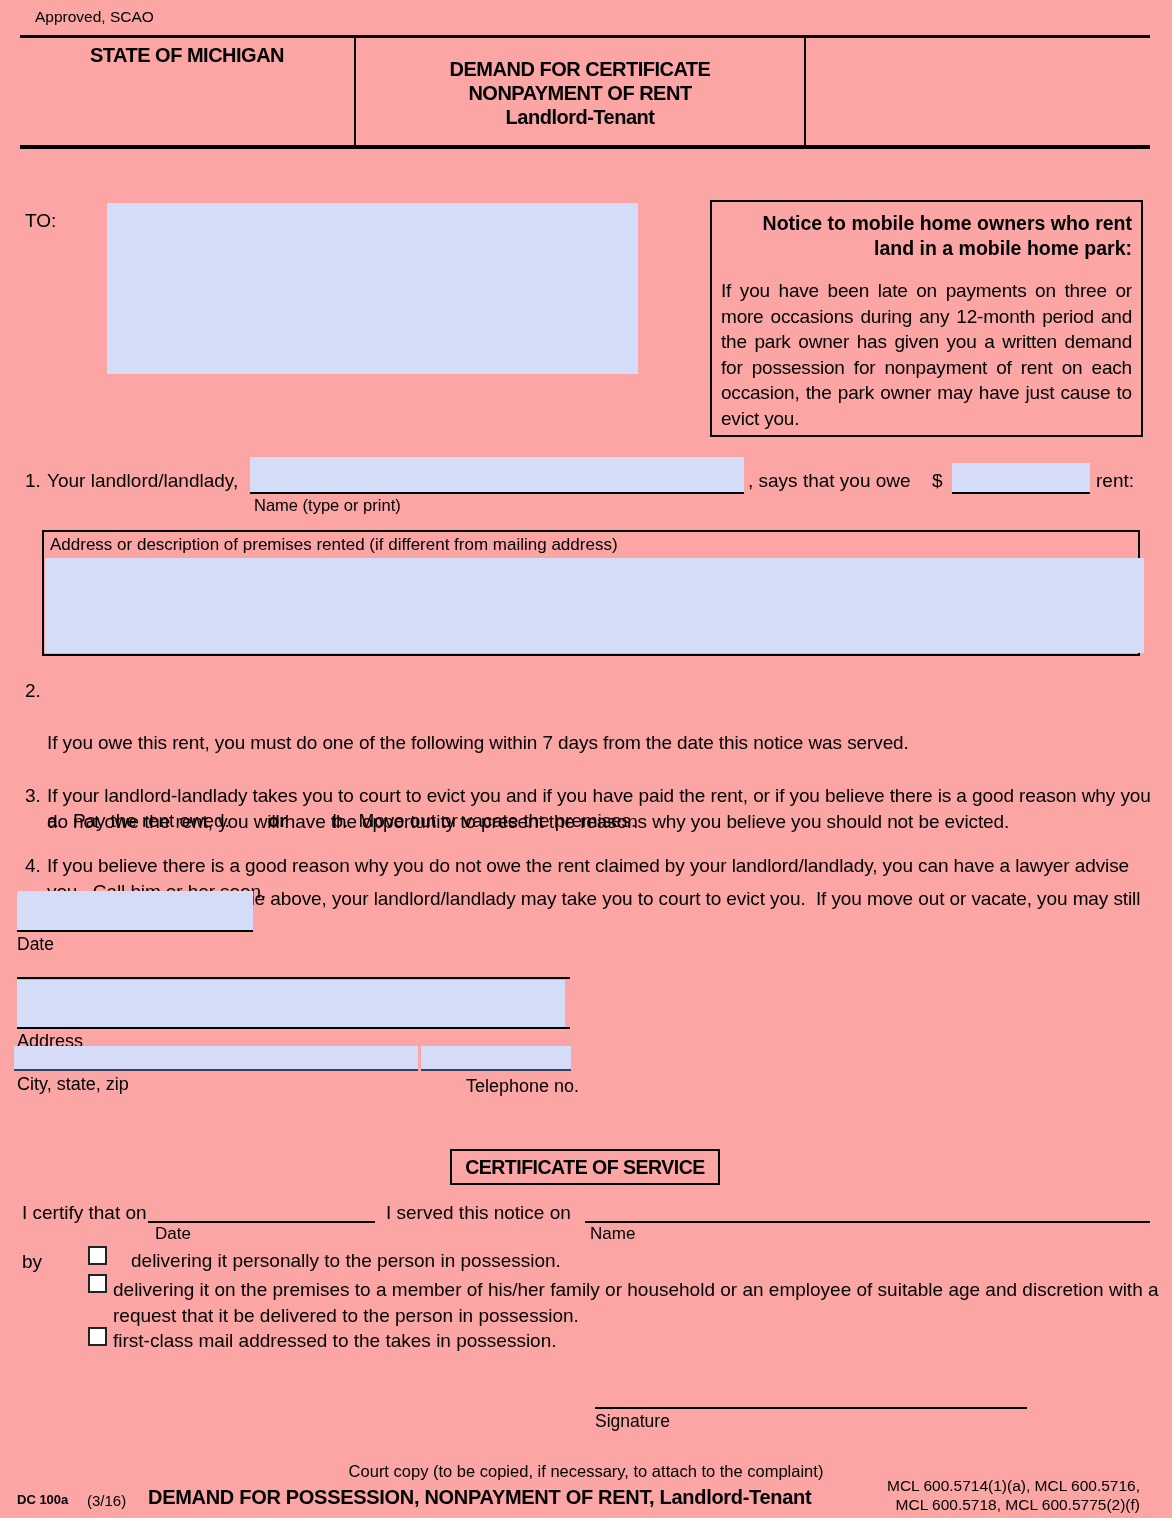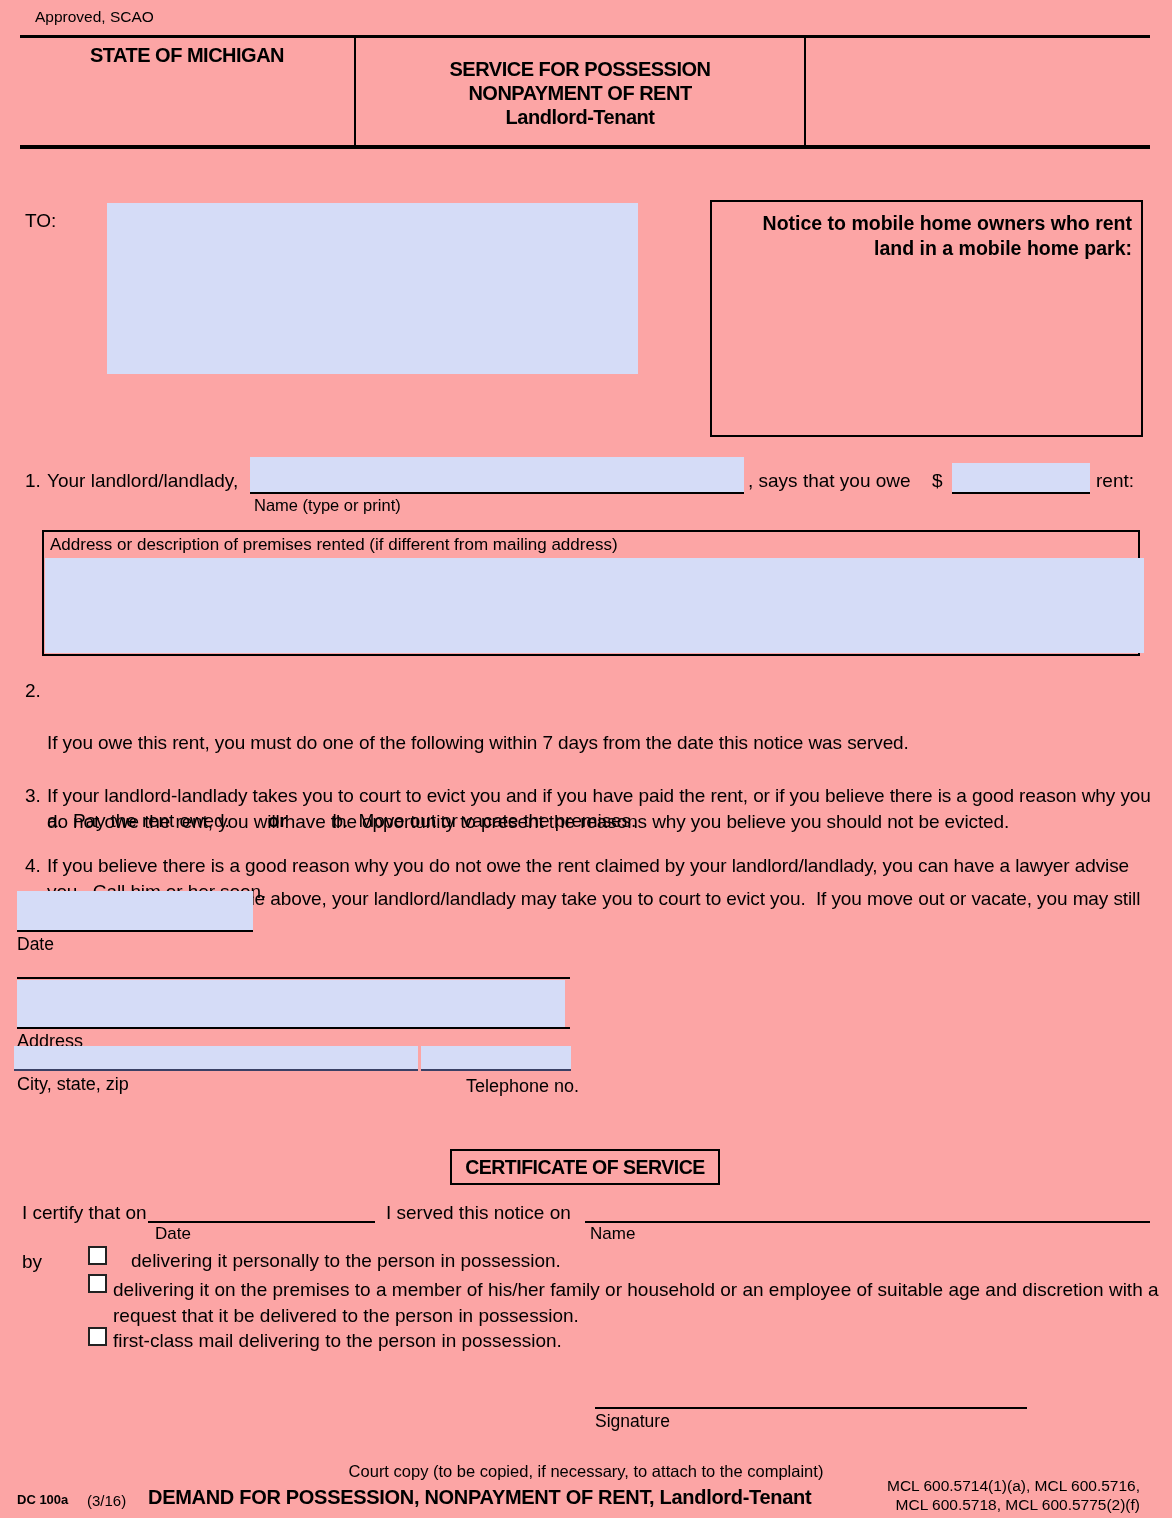--- a/index.html
+++ b/index.html
@@ -86,32 +86,33 @@
 
 <div id="page">
 
   <div class="abs" id="approved">Approved, SCAO</div>
 
   <div class="abs" id="hdr">
     <div class="hcell1">
       <span>STATE OF MICHIGAN</span>
     </div>
     <div class="hcell2">
-      <div>SERVICE FOR POSSESSION</div>
+      <div>DEMAND FOR CERTIFICATE</div>
       <div>NONPAYMENT OF RENT</div>
       <div>Landlord-Tenant</div>
     </div>
     <div class="hcell3"></div>
   </div>
 
   <div class="abs" id="to-label">TO:</div>
   <div class="abs field" id="to-field"></div>
 
   <div class="abs" id="notice-box">
     <div id="notice-head">Notice to mobile home owners who rent land in a mobile home park:</div>
+    <div id="notice-body">If you have been late on payments on three or more occasions during any 12-month period and the park owner has given you a written demand for possession for nonpayment of rent on each occasion, the park owner may have just cause to evict you.</div>
   </div>
 
   <div class="abs" id="i1-num">1.</div>
   <div class="abs" id="i1-pre">Your landlord/landlady,</div>
   <div class="abs field" id="i1-name-field"></div>
   <div class="abs" id="i1-name-label">Name (type or print)</div>
   <div class="abs" id="i1-mid">, says that you owe</div>
   <div class="abs" id="i1-dollar">$</div>
   <div class="abs field" id="i1-amt-field"></div>
   <div class="abs" id="i1-post">rent:</div>
@@ -166,21 +167,21 @@
 
   <div class="abs" id="by-label">by</div>
 
   <div class="abs cb" id="cb1"></div>
   <div class="abs" id="opt1">delivering it personally to the person in possession.</div>
 
   <div class="abs cb" id="cb2"></div>
   <div class="abs" id="opt2">delivering it on the premises to a member of his/her family or household or an employee of suitable age and discretion with a request that it be delivered to the person in possession.</div>
 
   <div class="abs cb" id="cb3"></div>
-  <div class="abs" id="opt3">first-class mail delivering to the person in possession.</div>
+  <div class="abs" id="opt3">first-class mail addressed to the takes in possession.</div>
 
   <div class="abs" id="final-sig-line"></div>
   <div class="abs" id="final-sig-label">Signature</div>
 
   <div class="abs" id="court-copy">Court copy (to be copied, if necessary, to attach to the complaint)</div>
 
   <div class="abs" id="form-code">DC 100a</div>
   <div class="abs" id="form-rev">(3/16)</div>
   <div class="abs" id="form-title">DEMAND FOR POSSESSION, NONPAYMENT OF RENT, Landlord-Tenant</div>
   <div class="abs" id="mcl">

